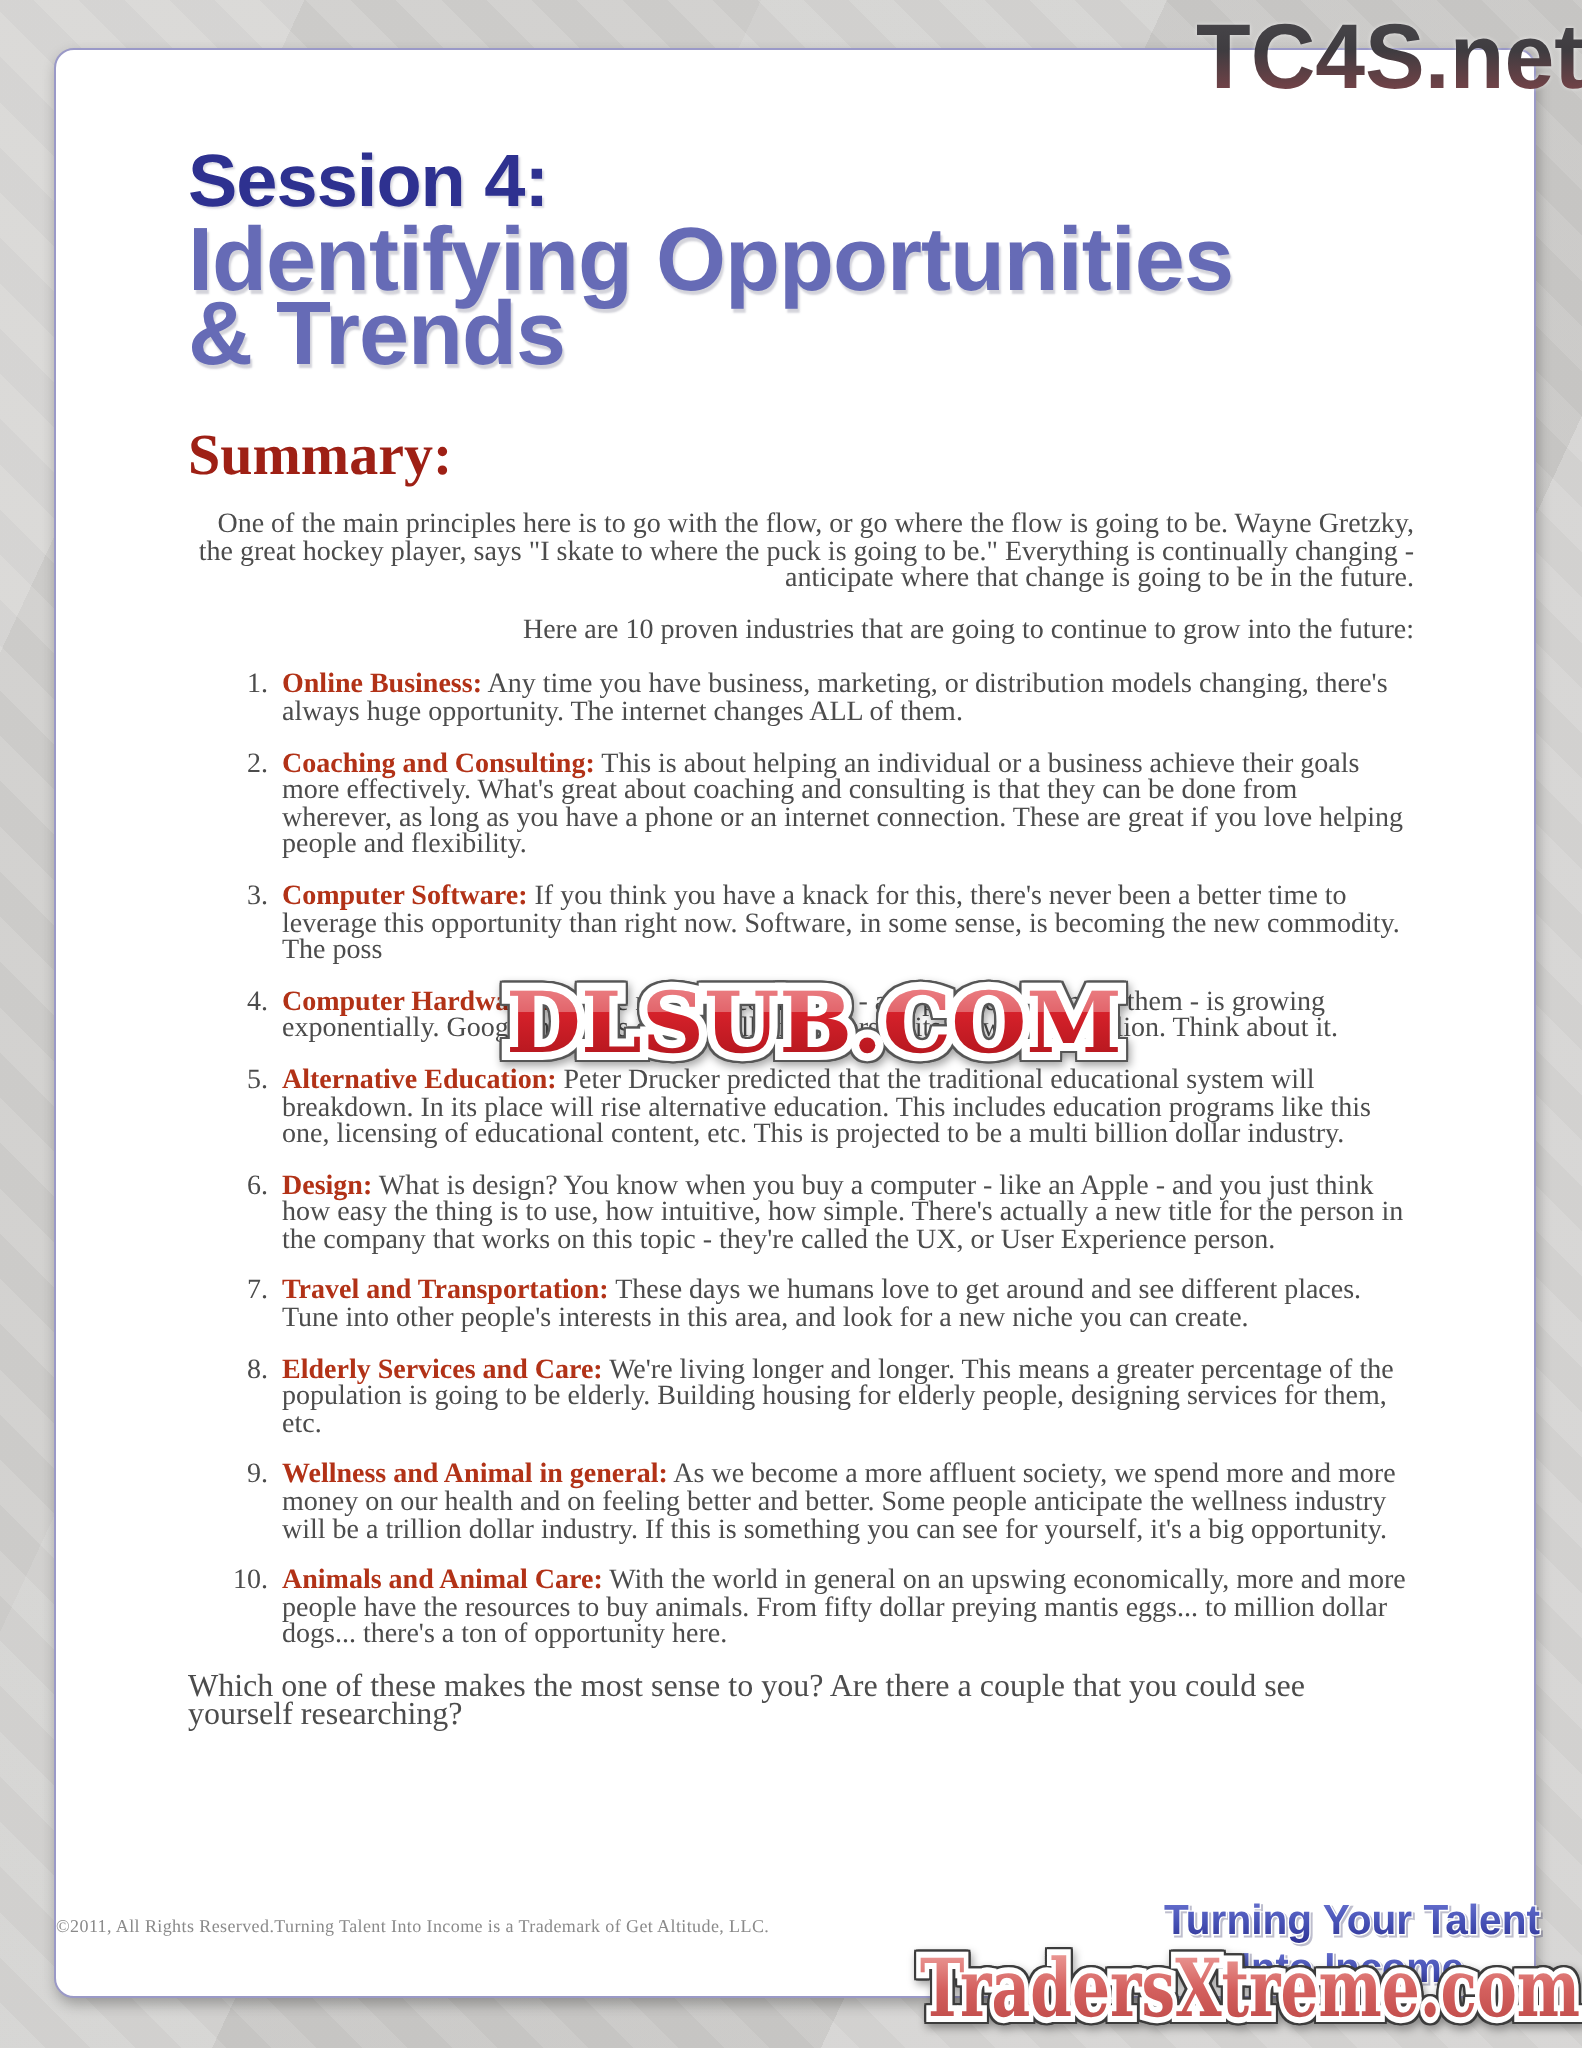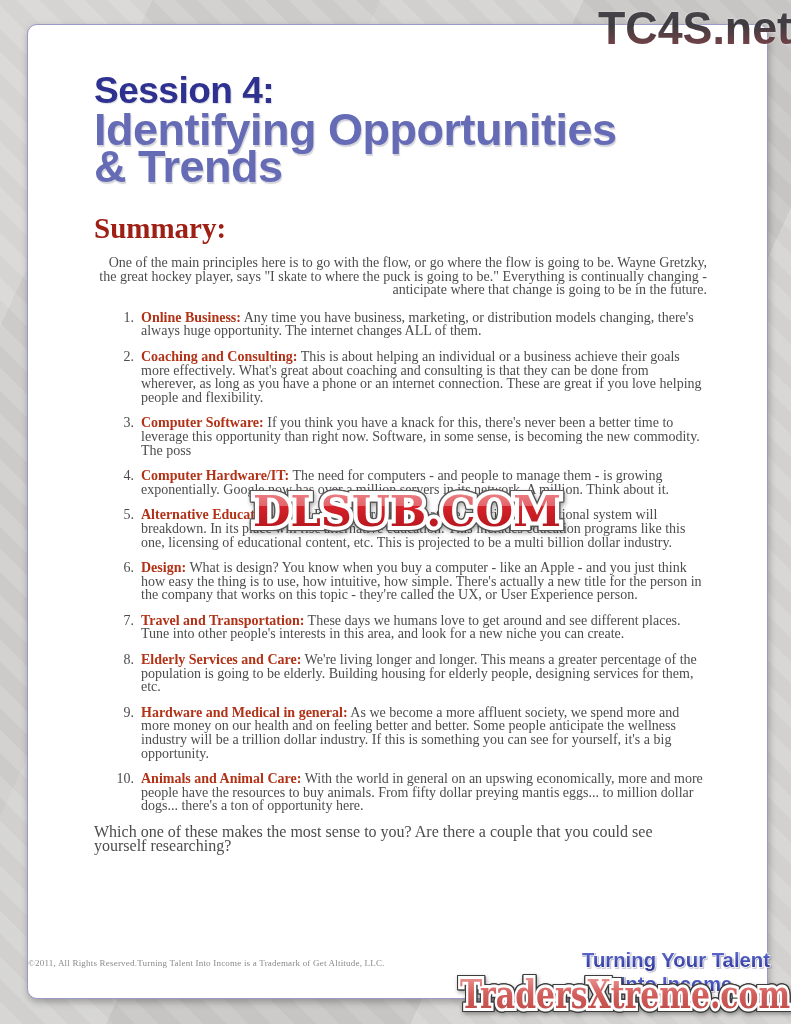--- a/index.html
+++ b/index.html
@@ -58,20 +58,21 @@
     <div class="content">
 
       <div class="title-block">
         <div class="title-session">Session 4:</div>
         <div class="title-main">Identifying Opportunities &amp; Trends</div>
       </div>
 
       <div class="summary-heading">Summary:</div>
 
       <div class="para">One of the main principles here is to go with the flow, or go where the flow is going to be. Wayne Gretzky, the great hockey player, says "I skate to where the puck is going to be." Everything is continually changing - anticipate where that change is going to be in the future.</div>
+      <div class="para">Here are 10 proven industries that are going to continue to grow into the future:</div>
 
       <ul class="industries">
 
           <li>
             <span class="num">1.</span>
             <span class="body"><span class="label">Online Business:</span> <span class="desc">Any time you have business, marketing, or distribution models changing, there's always huge opportunity. The internet changes ALL of them.</span></span>
           </li>
 
           <li>
             <span class="num">2.</span>
@@ -103,21 +104,21 @@
             <span class="body"><span class="label">Travel and Transportation:</span> <span class="desc">These days we humans love to get around and see different places. Tune into other people's interests in this area, and look for a new niche you can create.</span></span>
           </li>
 
           <li>
             <span class="num">8.</span>
             <span class="body"><span class="label">Elderly Services and Care:</span> <span class="desc">We're living longer and longer. This means a greater percentage of the population is going to be elderly. Building housing for elderly people, designing services for them, etc.</span></span>
           </li>
 
           <li>
             <span class="num">9.</span>
-            <span class="body"><span class="label">Hardware and Medical in general:</span> <span class="desc">As we become a more affluent society, we spend more and more money on our health and on feeling better and better. Some people anticipate the wellness industry will be a trillion dollar industry. If this is something you can see for yourself, it's a big opportunity.</span></span>
+            <span class="body"><span class="label">Wellness and Animal in general:</span> <span class="desc">As we become a more affluent society, we spend more and more money on our health and on feeling better and better. Some people anticipate the wellness industry will be a trillion dollar industry. If this is something you can see for yourself, it's a big opportunity.</span></span>
           </li>
 
           <li>
             <span class="num">10.</span>
             <span class="body"><span class="label">Animals and Animal Care:</span> <span class="desc">With the world in general on an upswing economically, more and more people have the resources to buy animals. From fifty dollar preying mantis eggs... to million dollar dogs... there's a ton of opportunity here.</span></span>
           </li>
         </ul>
 
       <div class="closing">Which one of these makes the most sense to you? Are there a couple that you could see yourself researching?</div>
     </div>

